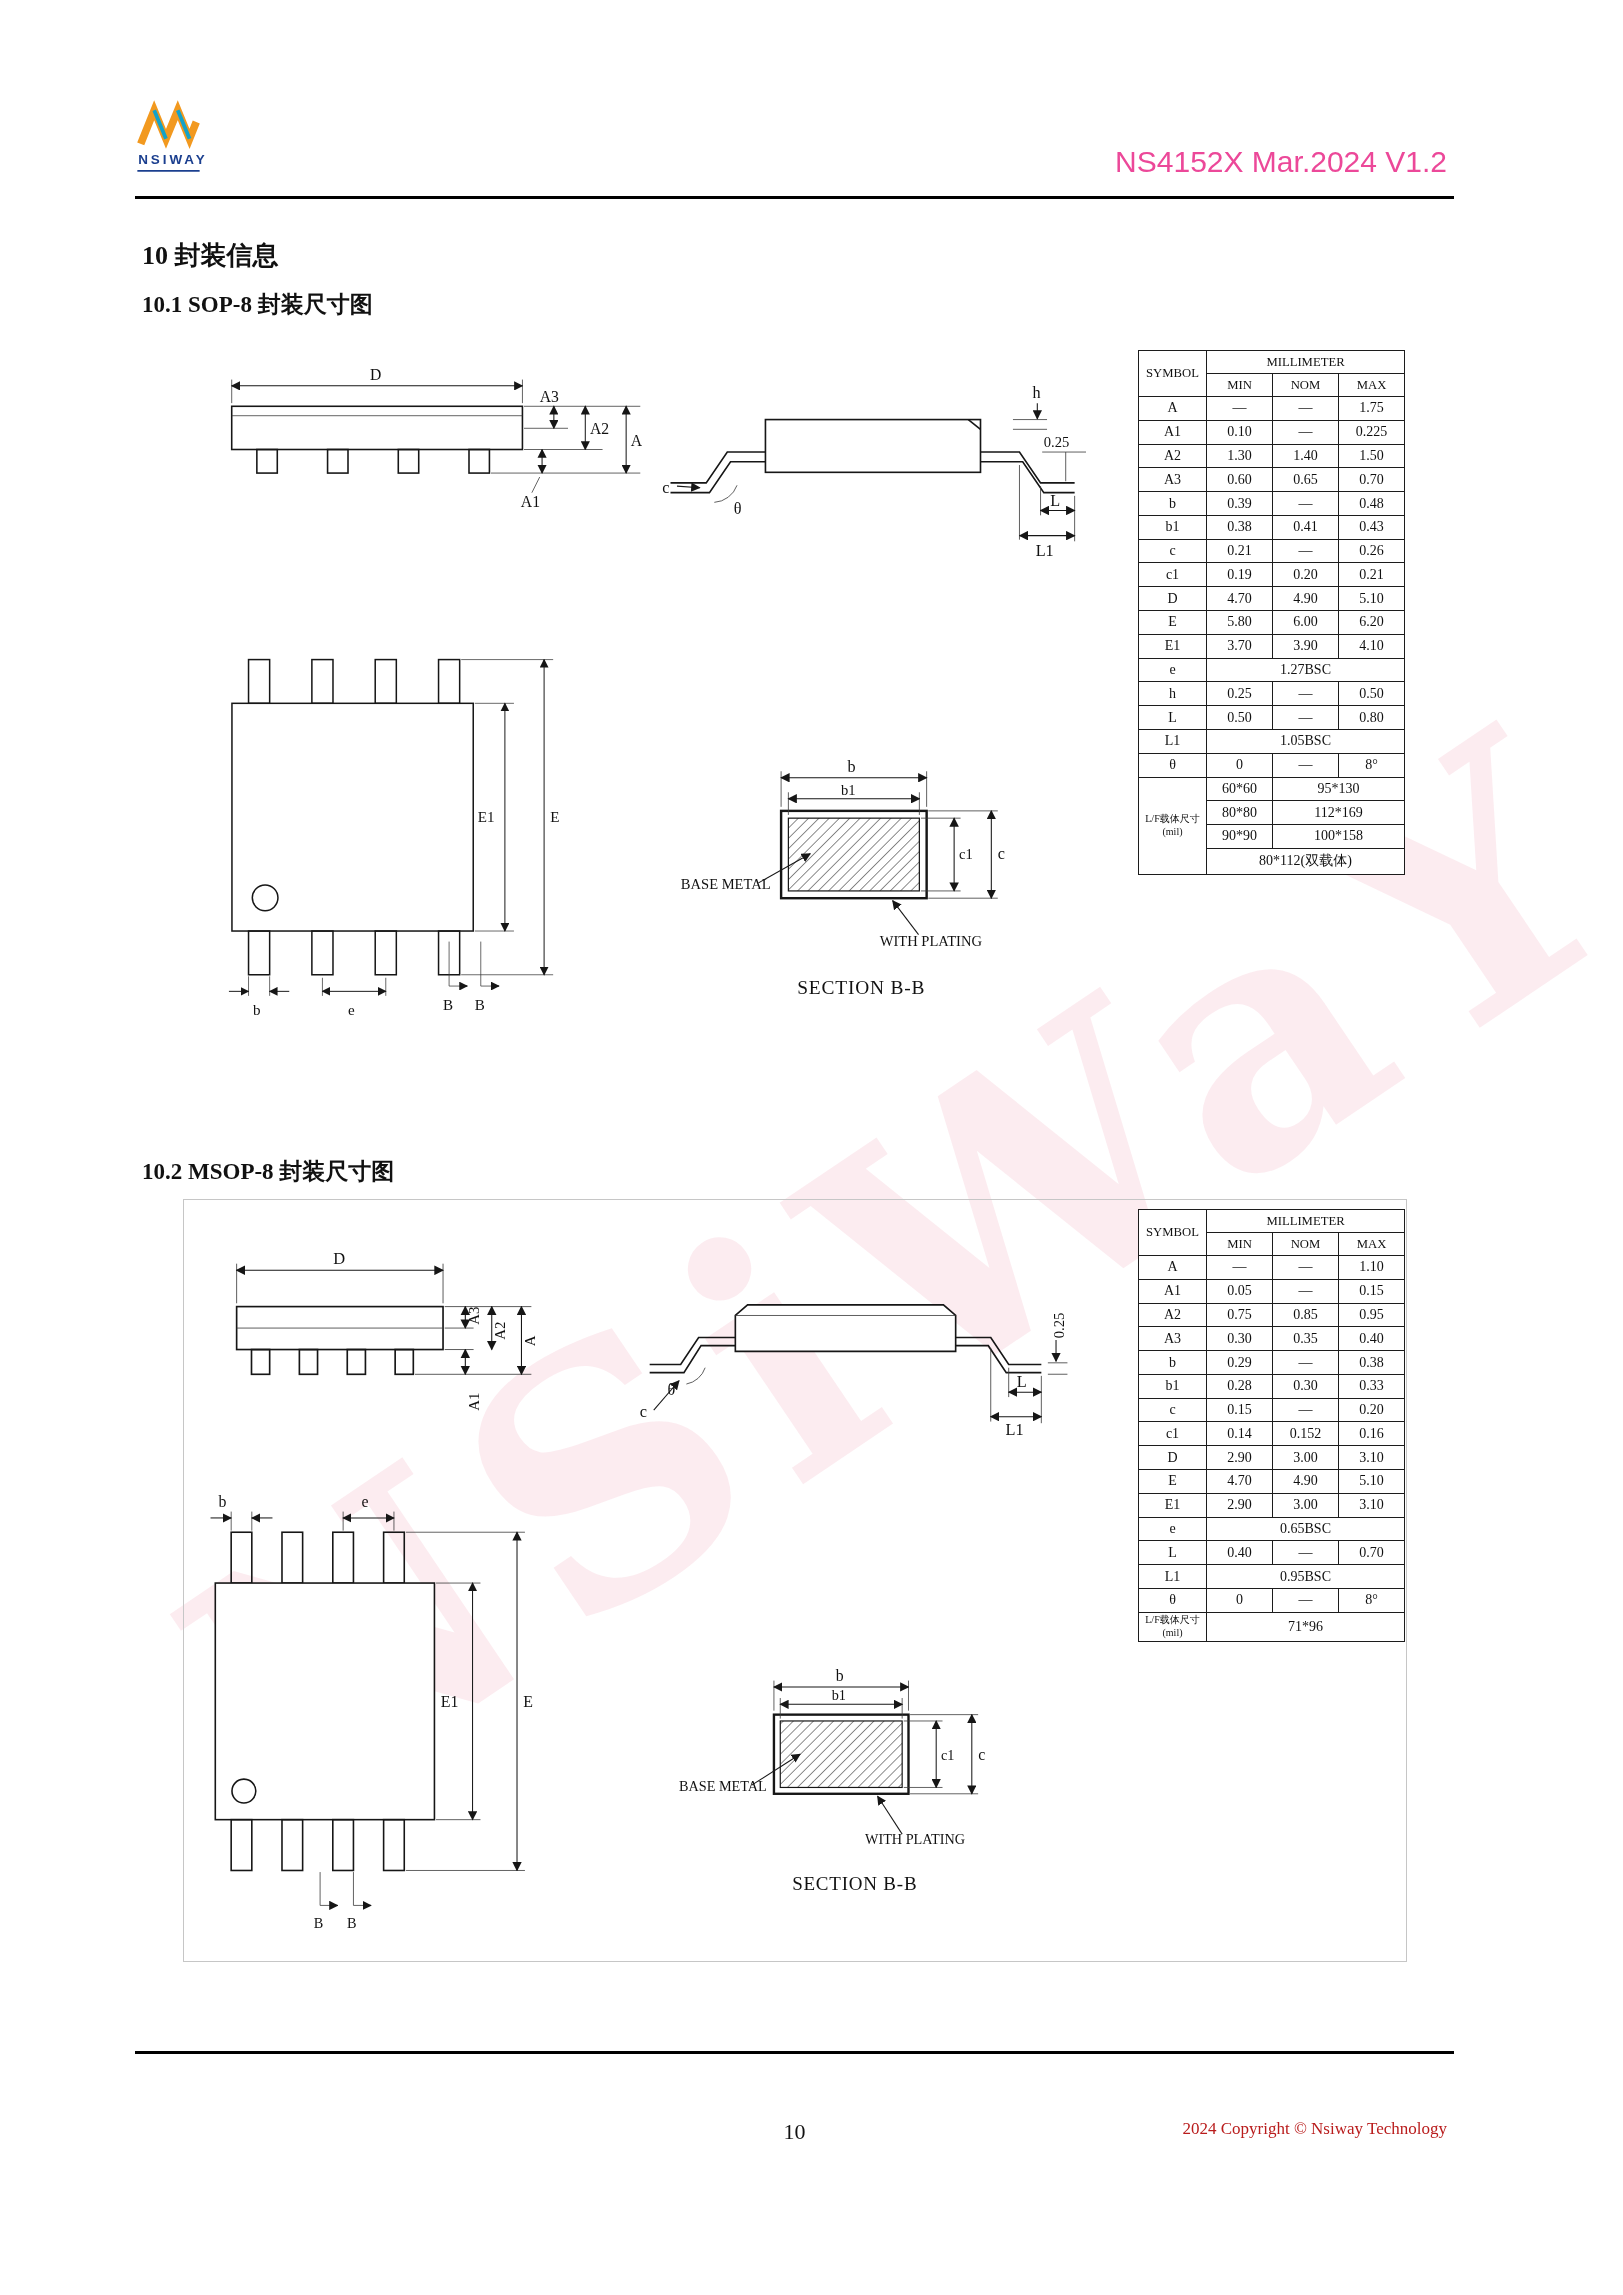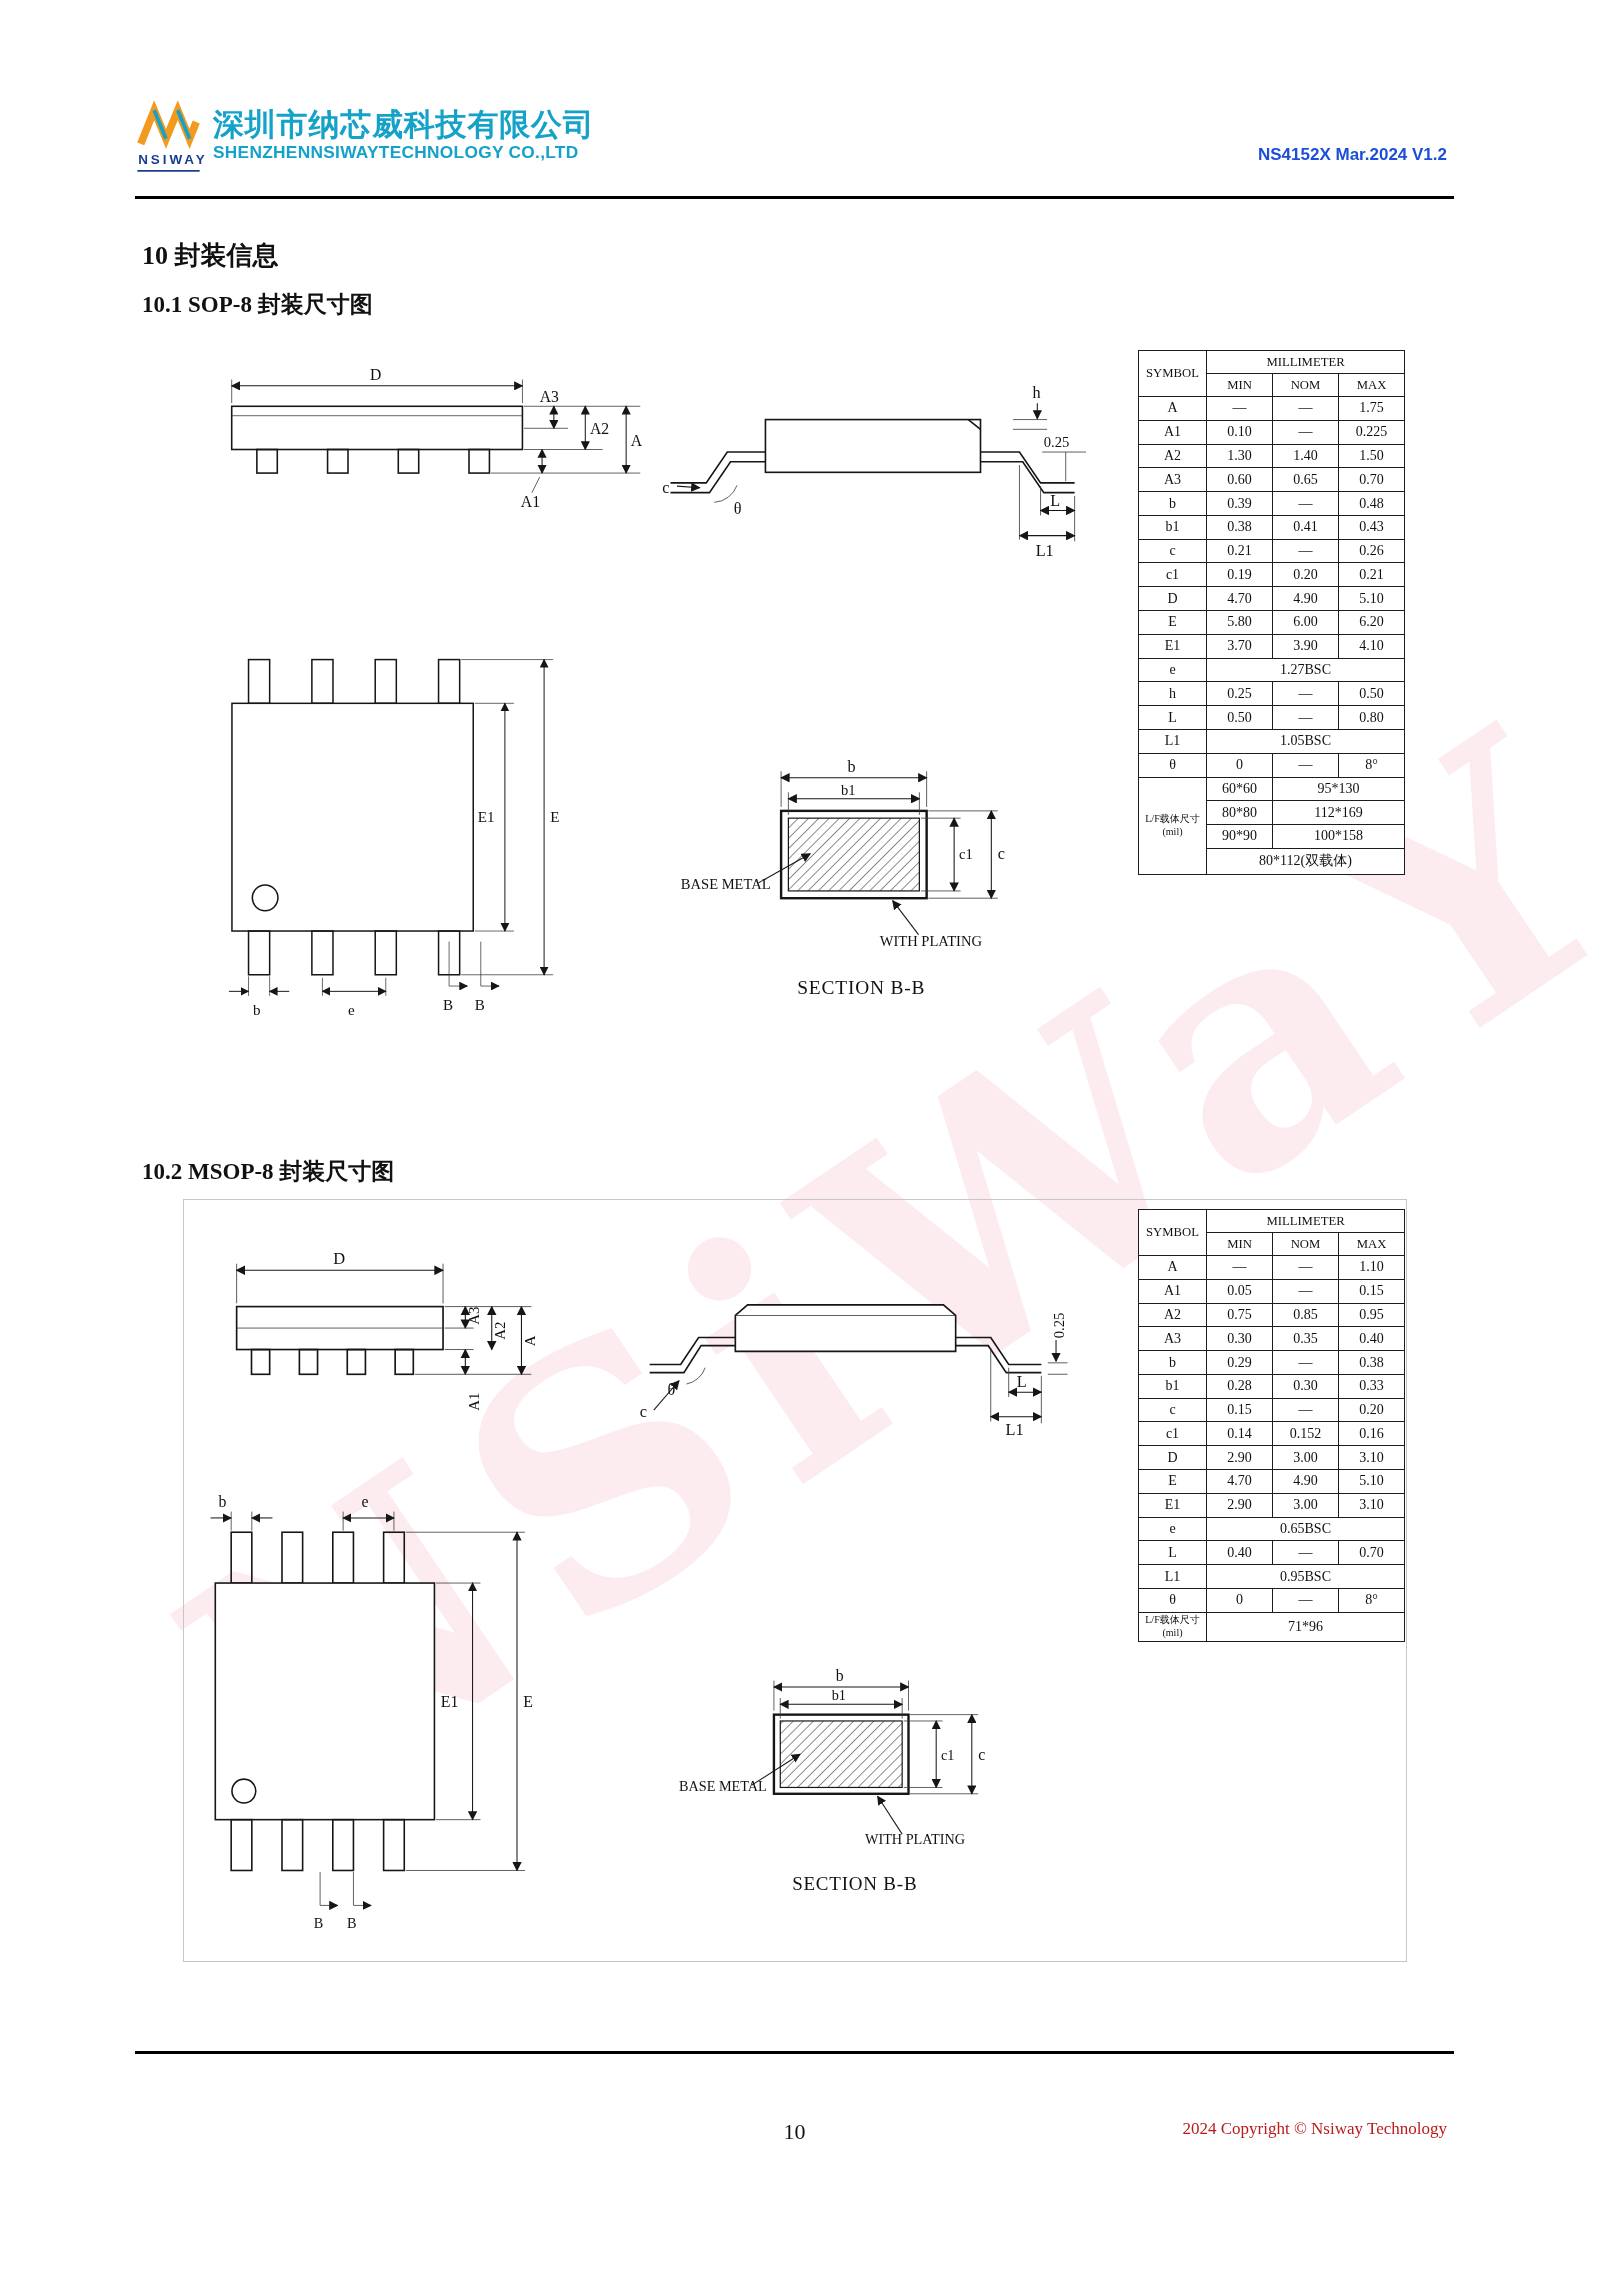--- a/index.html
+++ b/index.html
@@ -15,21 +15,21 @@
     font-size:338px; font-weight:bold; letter-spacing:24px; white-space:nowrap;
     color:rgba(228,100,130,0.12);
     transform:rotate(-34deg); transform-origin:0 0;
     pointer-events:none; font-family:"DejaVu Serif", serif;
   }
   
   .logo-mark { position:absolute; left:134px; top:100px; }
   .company { position:absolute; left:213px; top:107px; line-height:1.15; }
   .company .cn { font-family:"Liberation Sans", sans-serif; font-weight:bold; font-size:31px; color:#14a2c8; letter-spacing:0.8px;}
   .company .en { font-family:"Liberation Sans", sans-serif; font-weight:bold; font-size:17.3px; color:#14a2c8; letter-spacing:0.3px;}
-  .doc-ref { position:absolute; top:145px; right:176px; font-family:"Liberation Sans", sans-serif; font-weight:bold; font-size:17px; color:#1d4ed8; }
+  .doc-ref { position:absolute; top:145px; right:176px; font-family:"Liberation Sans", sans-serif; font-weight:normal; font-size:30px; color:#ec4899; }
   .header-rule { position:absolute; left:135px; top:196px; width:1319px; height:2.5px; background:#000; }
   
   .sec-title  { position:absolute; left:142px; font-weight:bold;margin-top:32px; }
   .t-main  { top:206px; font-size:26px; }
   .t-sop   { top:257px; font-size:23px; }
   .t-msop  { top:1124px; font-size:23px; }
   
   .abs { position:absolute; }
   .msop-box { position:absolute; left:183px; top:1199px; width:1224px; height:763px; border:0.8px solid #c6c6c6; }
   
@@ -58,24 +58,20 @@
 
   <div class="wm">NSiWaY</div>
 
   <svg class="logo-mark" width="69" height="81" viewBox="0 0 82 96">
     <polyline points="8,52 24,12 38,46 52,12 66,46 74,26" stroke="#f2991f" stroke-width="9" fill="none" stroke-linejoin="miter"></polyline>
     <polyline points="24,12 38,46" stroke="#14a2c8" stroke-width="4.5" fill="none"></polyline>
     <polyline points="52,12 66,46" stroke="#14a2c8" stroke-width="4.5" fill="none"></polyline>
     <text x="5" y="76" font-family="Liberation Sans, sans-serif" font-size="16" font-weight="bold" letter-spacing="3.5" fill="#1b3f8f">NSIWAY</text>
     <line x1="4" y1="84" x2="78" y2="84" stroke="#1b3f8f" stroke-width="2"></line>
   </svg>
-  <div class="company">
-    <div class="cn">深圳市纳芯威科技有限公司</div>
-    <div class="en">SHENZHENNSIWAYTECHNOLOGY CO.,LTD</div>
-  </div>
   <div class="doc-ref">NS4152X Mar.2024 V1.2</div>
   <div class="header-rule"></div>
 
   <div class="sec-title t-main">10 封装信息</div>
   <div class="sec-title t-sop">10.1 SOP-8 封装尺寸图</div>
   <div class="sec-title t-msop">10.2 MSOP-8 封装尺寸图</div>
 
   <svg class="abs" style="left:216px; top:359px;" width="440" height="181" viewBox="0 0 560 230">
     <defs>
       <marker id="arS1" viewBox="0 0 10 10" refX="9" refY="5" markerWidth="9" markerHeight="9" orient="auto-start-reverse">

